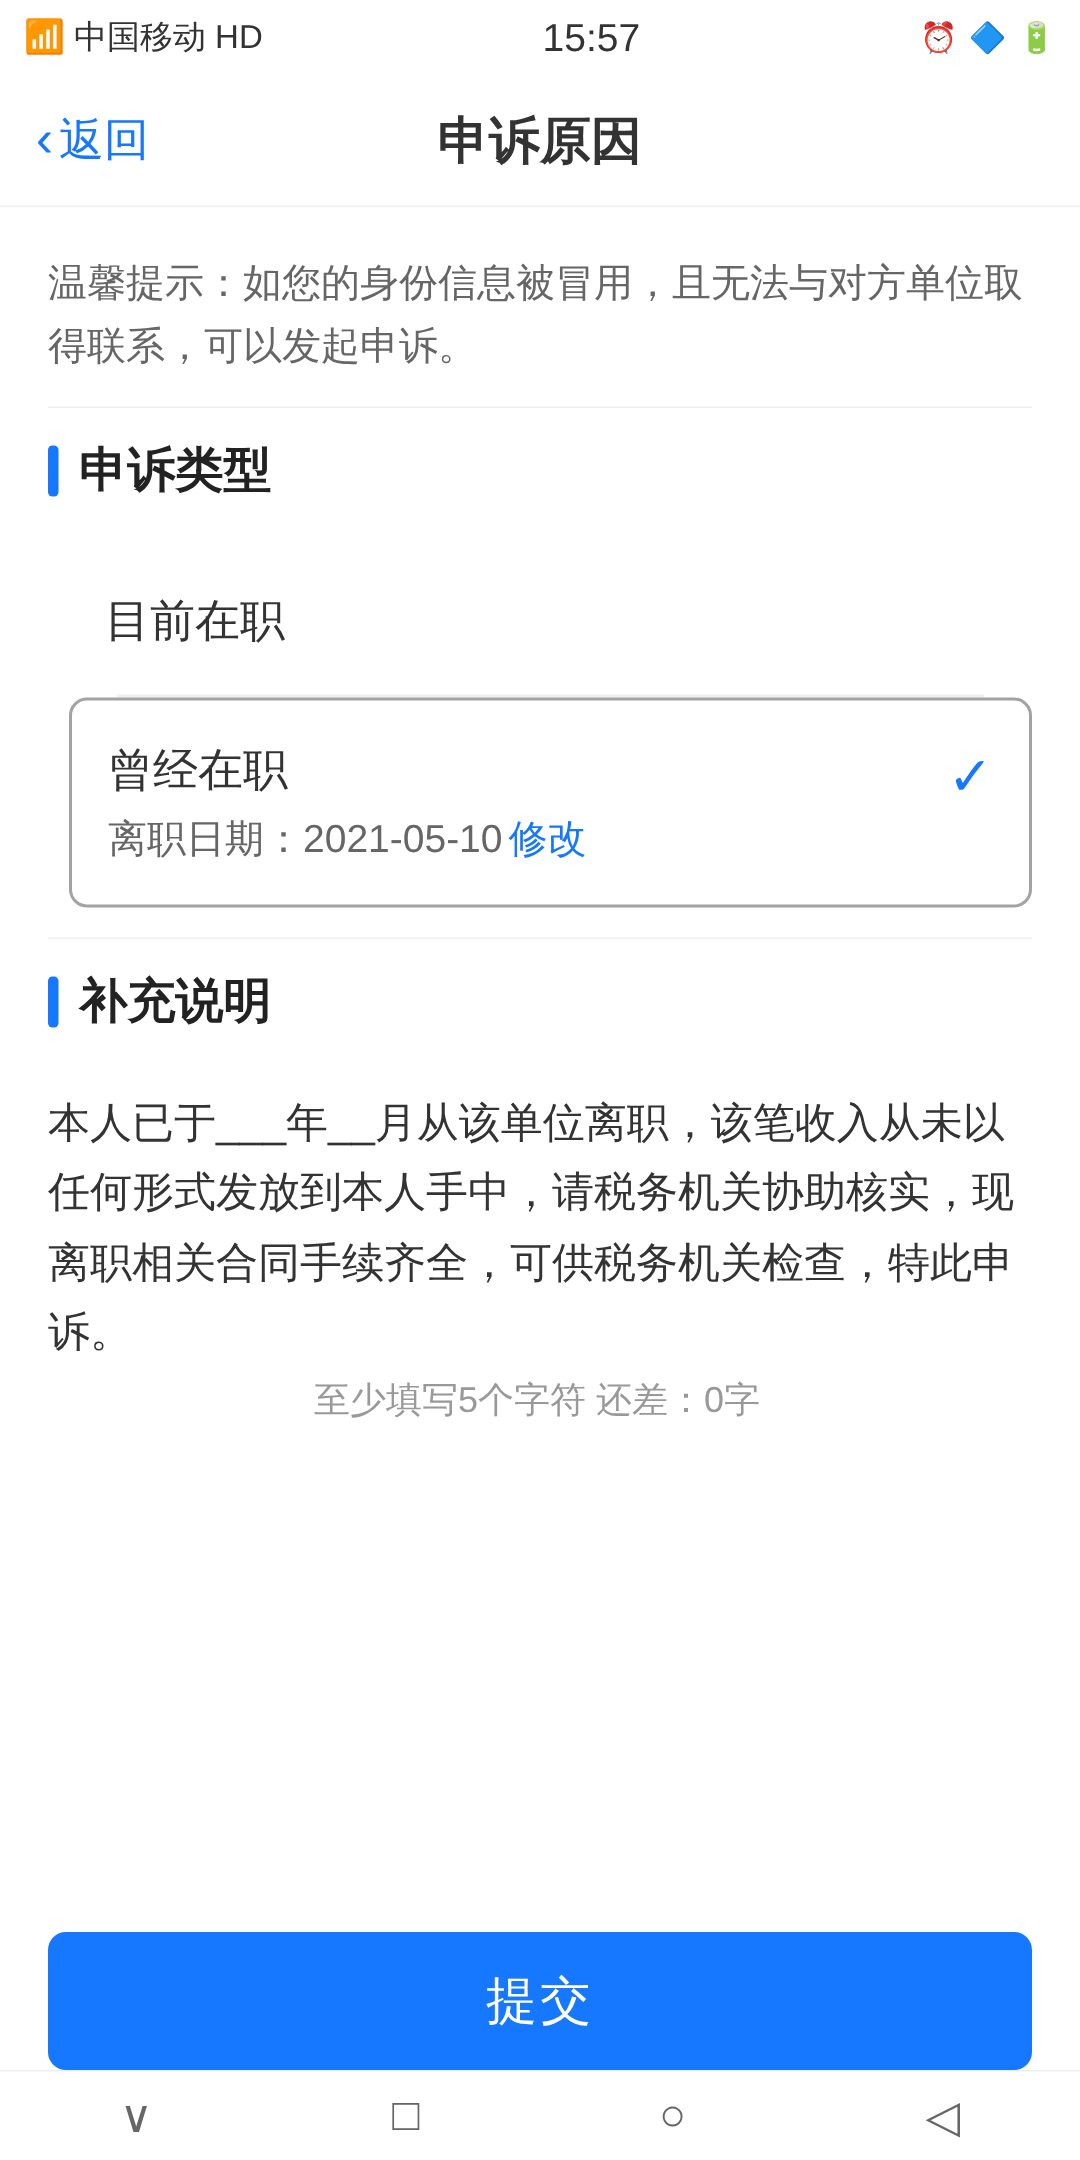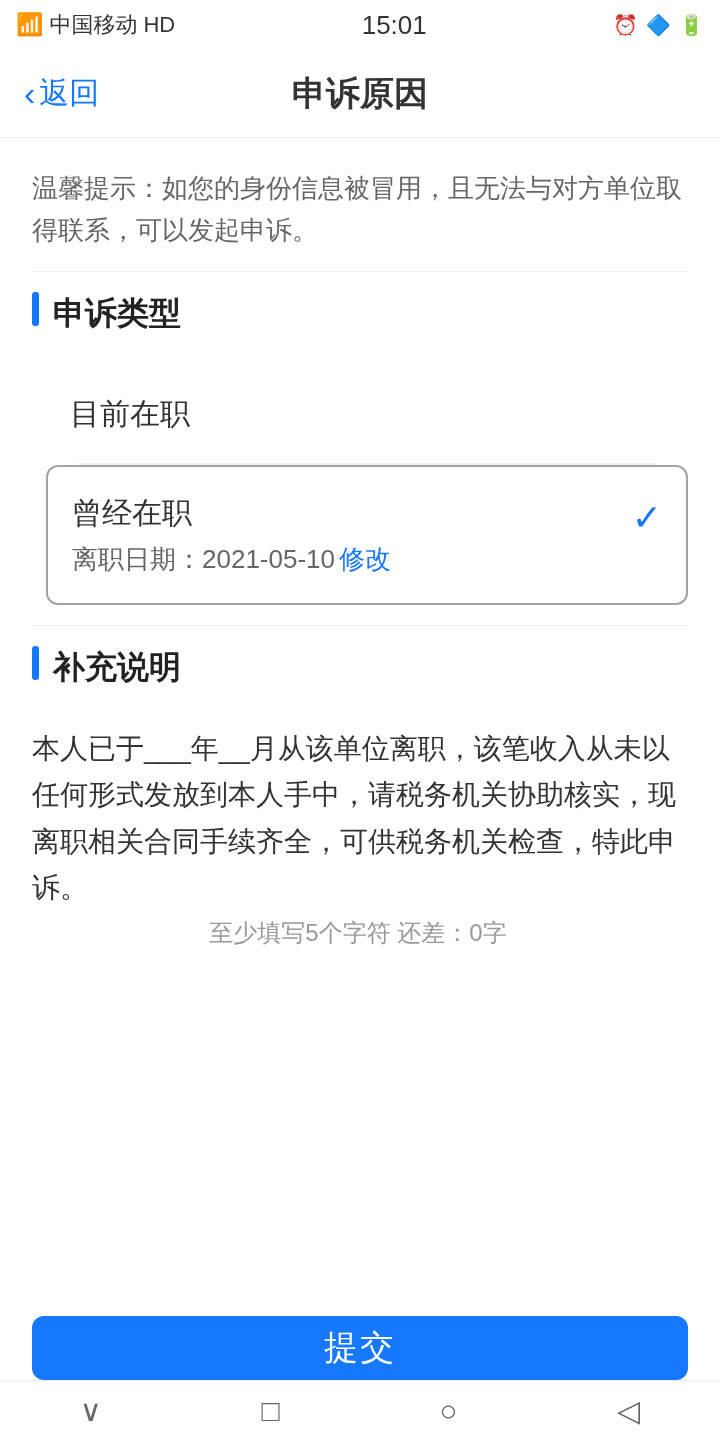--- a/index.html
+++ b/index.html
@@ -70,21 +70,21 @@
     .notice {
       padding: 30px 32px 20px 32px;
       font-size: 26px;
       color: #666;
       line-height: 1.6;
     }
 
     
     .section-header {
       display: flex;
-      align-items: flex-start;
+      align-items: center;
       padding: 20px 12px 10px 32px;
     }
     .section-bar {
       width: 7px;
       height: 34px;
       background: #1677ff;
       border-radius: 3px;
       margin-right: 14px;
       flex-shrink: 0;
     }
@@ -182,21 +182,21 @@
     .submit-area {
       position: fixed;
       bottom: 60px;
       left: 0;
       width: 720px;
       padding: 0 32px;
     }
 
     .submit-btn {
       width: 100%;
-      height: 64px;
+      height: 92px;
       background: #1677ff;
       border: none;
       border-radius: 12px;
       color: #fff;
       font-size: 34px;
       font-weight: 500;
       cursor: pointer;
       letter-spacing: 2px;
     }
 
@@ -229,21 +229,21 @@
   </style>
 </head>
 <body>
 
 <div class="status-bar">
   <div class="status-left">
     <span>📶</span>
     <span>中国移动</span>
     <span>HD</span>
   </div>
-  <div class="status-center">15:01</div>
+  <div class="status-center">15:57</div>
   <div class="status-right">
     <span>⏰</span>
     <span>🔷</span>
     <span>🔋</span>
   </div>
 </div>
 
 <div class="nav-bar">
   <div class="nav-back">
     <span class="nav-back-arrow">‹</span>

